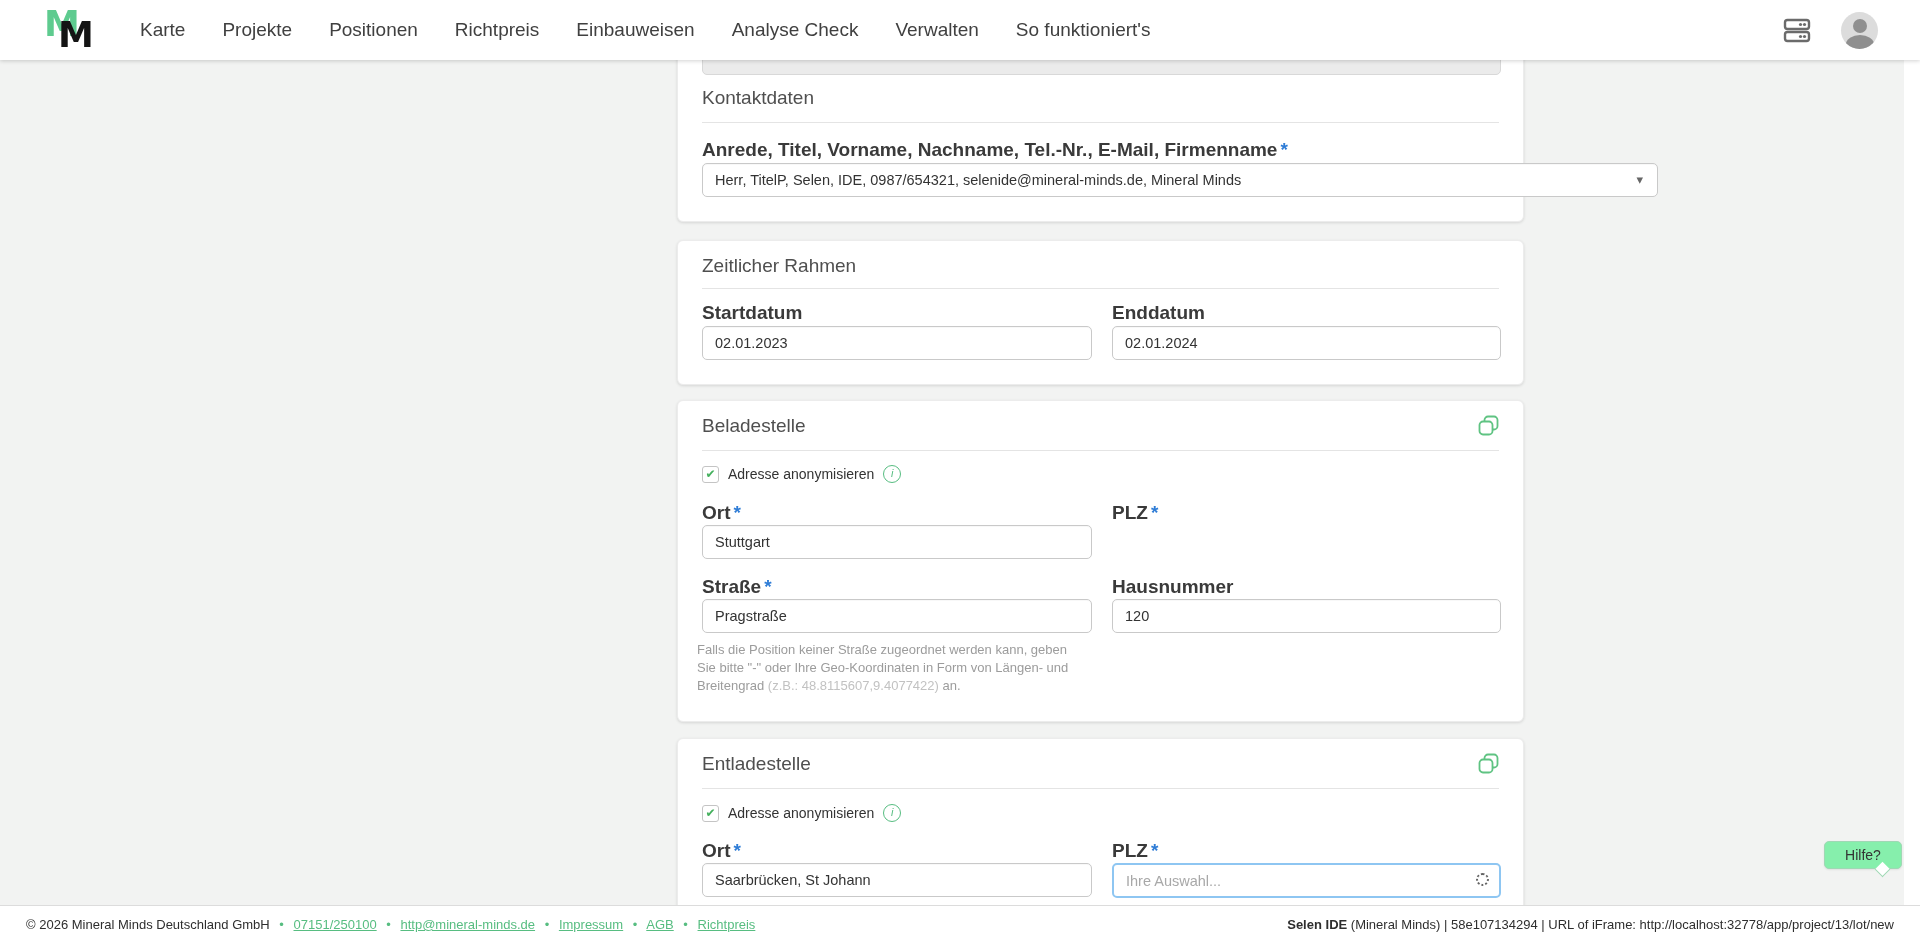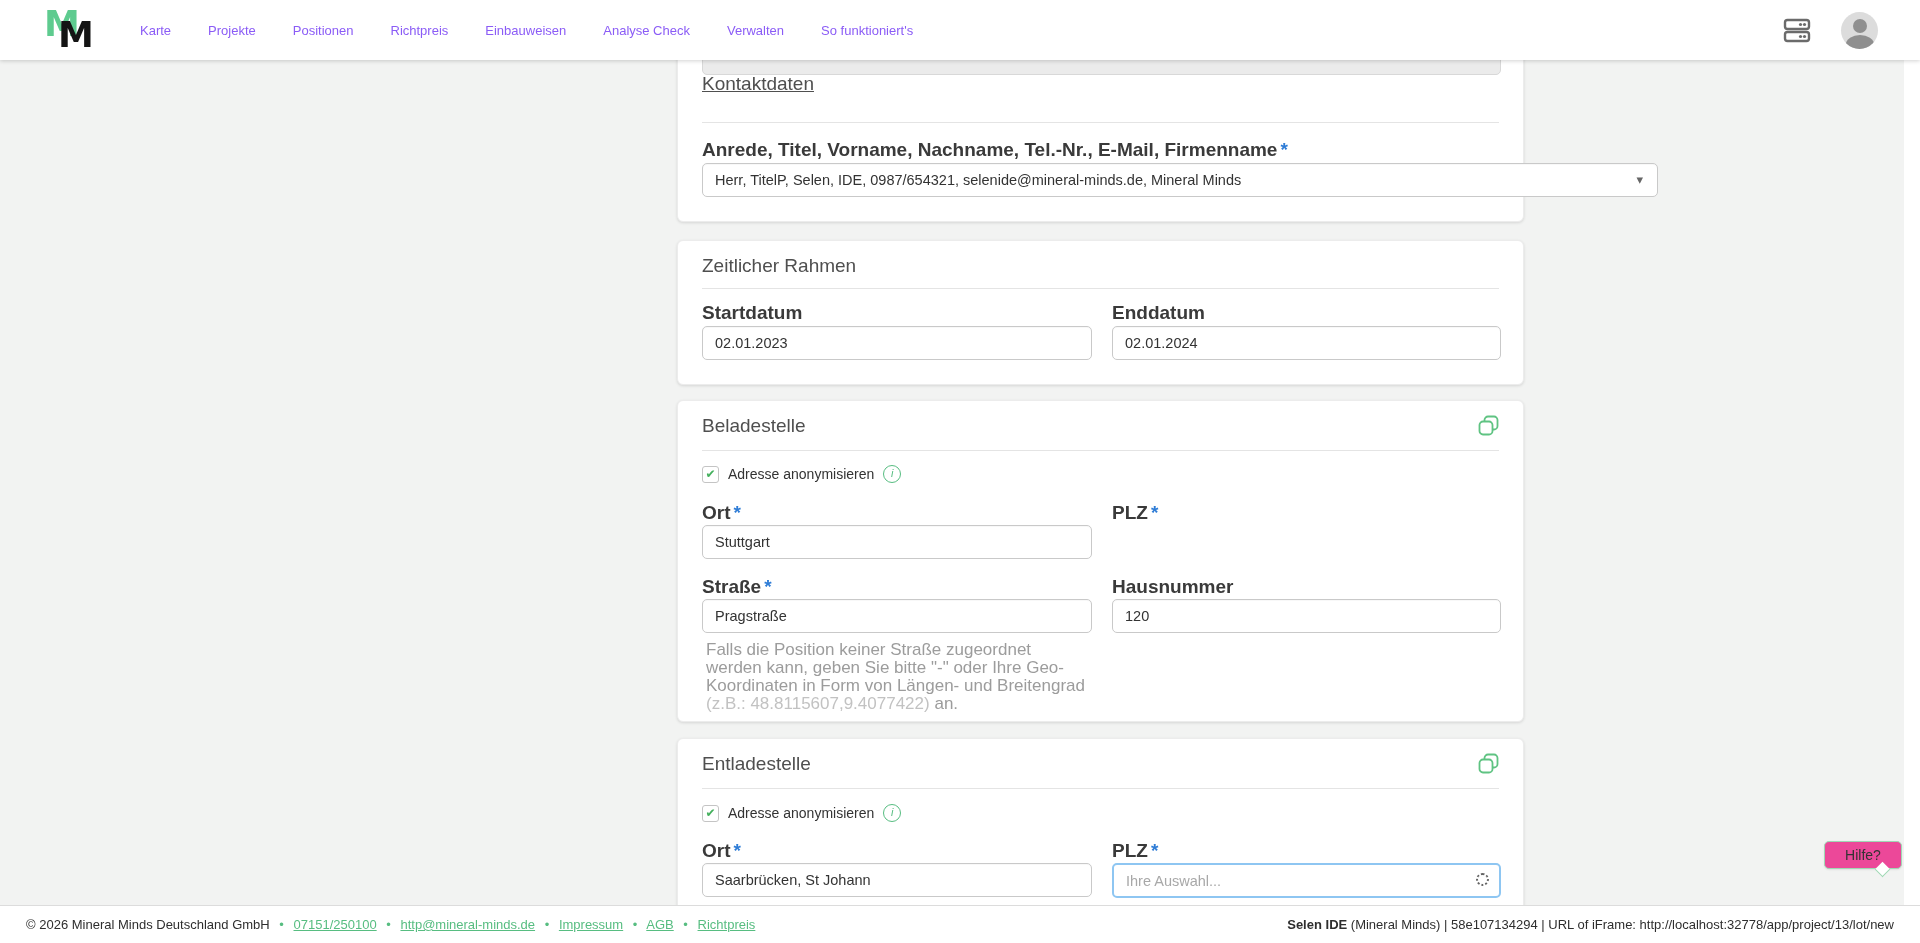--- a/index.html
+++ b/index.html
@@ -8,21 +8,21 @@
 
   
   .header { position:absolute; left:0; top:0; width:1920px; height:60px; background:#fff;
             box-shadow:0 1px 4px rgba(0,0,0,.18); z-index:100; }
   .logo { position:absolute; left:44px; top:6px; width:62px; height:48px; cursor:pointer; }
   .logo .m { position:absolute; font-family:"DejaVu Sans", sans-serif; font-weight:bold;
              font-size:36px; line-height:36px; }
   .logo .m.green { left:0; top:0; color:#5ecb8f; }
   .logo .m.black { left:14px; top:11px; color:#141414; }
   .nav { position:absolute; left:140px; top:0; height:60px; display:flex; align-items:center; gap:37px; }
-  .nav a { font-size:13px; color:#8b5cf6; text-decoration:none; white-space:nowrap; cursor:pointer; }
+  .nav a { font-size:19px; color:#404040; text-decoration:none; white-space:nowrap; cursor:pointer; }
   .hdr-icons { position:absolute; right:42px; top:0; height:60px; display:flex; align-items:center; gap:28px; }
   .srv-icon { width:32px; height:32px; cursor:pointer; }
   .avatar { width:37px; height:37px; border-radius:50%; background:#dcdcdc; overflow:hidden; position:relative; cursor:pointer; }
   .avatar .head { position:absolute; left:11.5px; top:7px; width:14px; height:14px; border-radius:50%; background:#8f8f8f; }
   .avatar .body { position:absolute; left:4.5px; top:23px; width:28px; height:18px; border-radius:50%; background:#8f8f8f; }
 
   
   .scroll-track { position:absolute; right:0; top:60px; width:16px; height:845px; background:#fff; z-index:5; }
 
   
@@ -44,50 +44,50 @@
   .select-box { left:24px; width:956px; cursor:pointer; display:flex; align-items:center; }
   .select-box .caret { position:absolute; right:14px; top:8px; color:#666; font-size:13px; }
   .gray-box { left:24px; width:799px; background:#ebebeb; border-color:#d8d8d8; }
   .chk-row { position:absolute; left:24px; display:flex; align-items:center; height:20px; }
   .checkbox { width:17px; height:17px; background:#fff; border:1px solid #c4c4c4; border-radius:3px;
               color:#43b05c; font-size:12px; line-height:15px; text-align:center; cursor:pointer; }
   .chk-label { margin-left:9px; font-size:14px; color:#333; }
   .info-icon { margin-left:9px; width:18px; height:18px; border:1.5px solid #57bd81; border-radius:50%;
                color:#57bd81; font-size:11px; line-height:15px; text-align:center; font-style:italic; cursor:pointer; }
   .copy-icon { position:absolute; right:22px; width:24px; height:24px; cursor:pointer; }
-  .hint { position:absolute; left:28px; width:382px; font-size:17px; line-height:18px; color:#9c9c9c; }
+  .hint { position:absolute; left:19px; width:382px; font-size:13px; line-height:18px; color:#9c9c9c; }
   .hint .lite { color:#c2c2c2; }
   .spinner { position:absolute; right:12px; top:10px; width:13px; height:13px; border:2px dotted #4a4a4a;
              border-radius:50%; opacity:.85; }
 
   
   .footer { position:absolute; left:0; top:905px; width:1920px; height:38px; background:#fff;
             border-top:1px solid #dcdcdc; z-index:100; display:flex; align-items:center;
             justify-content:space-between; padding:0 26px; font-size:13px; color:#2e2e2e; }
   .footer a { color:#57bd81; text-decoration:underline; cursor:pointer; }
   .footer .sep { color:#57bd81; margin:0 6px; }
   .status b { font-weight:700; }
 
   
-  .help { position:absolute; left:1824px; top:841px; width:78px; height:28px; background:#ec4899;
+  .help { position:absolute; left:1824px; top:841px; width:78px; height:28px; background:#86efac;
           border:1.5px solid #9fd8b4; border-radius:5px; z-index:110; display:flex; align-items:center;
           justify-content:center; font-size:14px; color:#333; cursor:pointer;
           box-shadow:0 1px 2px rgba(0,0,0,.08); }
   .help .tail { position:absolute; left:52px; bottom:-6.5px; width:11px; height:11px; background:#fff;
                 border-right:1.5px solid #9fd8b4; border-bottom:1.5px solid #9fd8b4;
                 transform:rotate(45deg); }
 </style>
 </head>
 <body>
 
 <div class="scroll-track"></div>
 
 <div class="card" style="top:-36px; height:258px;">
   <div class="gray-box" style="top:76px;"></div>
-  <h2 style="top:108px;text-decoration:underline;">Kontaktdaten</h2>
+  <h2 style="top:122px;">Kontaktdaten</h2>
   <div class="divider" style="top:157px;"></div>
   <div class="field-label" style="left:24px; top:174px;">
     <span>Anrede, Titel, Vorname, Nachname, Tel.-Nr., E-Mail, Firmenname</span><span class="req">*</span>
   </div>
   <div class="select-box" style="top:198px;">
     <span>Herr, TitelP, Selen, IDE, 0987/654321, selenide@mineral-minds.de, Mineral Minds</span>
     <span class="caret">▾</span>
   </div>
 </div>
 

